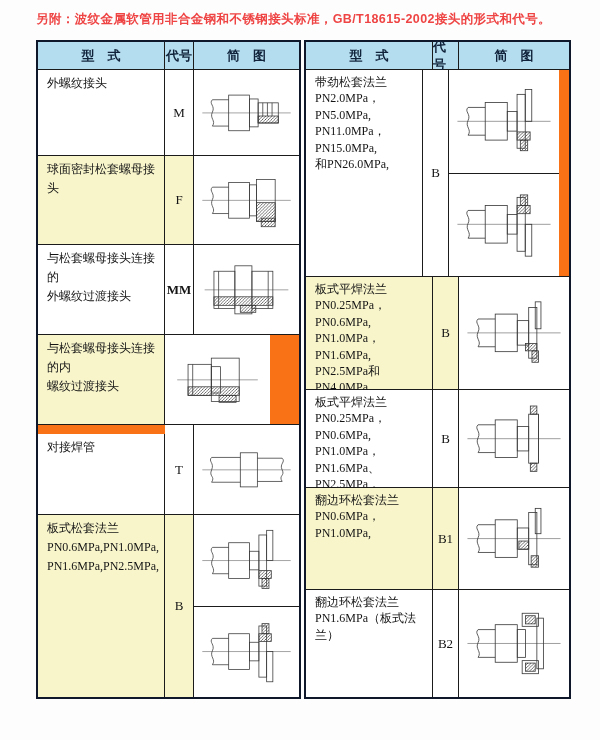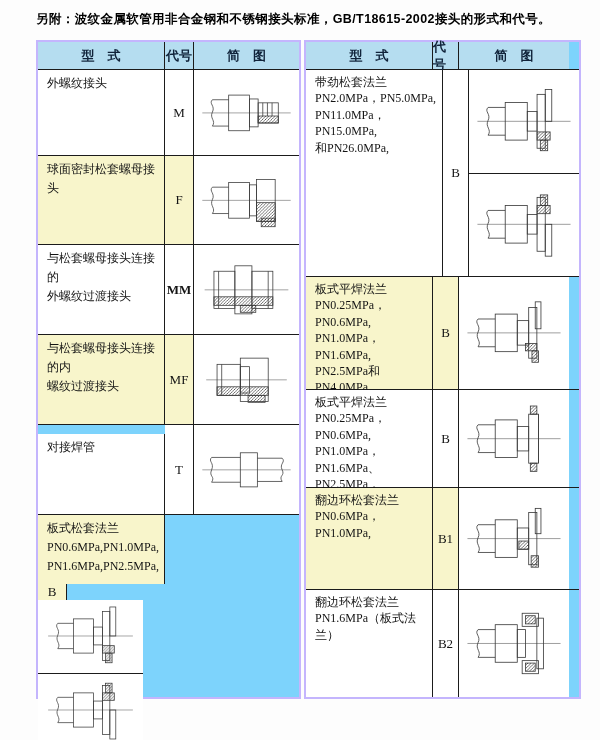--- a/index.html
+++ b/index.html
@@ -9,27 +9,27 @@
     width: 600px; height: 740px;
     background: #fdfdfd;
     font-family: "Liberation Serif", "DejaVu Serif", serif;
     color: #141414;
     overflow: hidden;
   }
   .title {
     position: absolute; left: 36px; top: 11px;
     font-size: 12.5px; font-weight: bold;
     font-family: "Liberation Sans", "DejaVu Sans", sans-serif;
-    letter-spacing: 0.4px; color: #000000;
+    letter-spacing: 0.4px; color: #ef4444;
   }
   .tables {
     position: absolute; left: 36px; top: 40px;
     display: flex; gap: 3px; align-items: flex-start;
   }
-  .tbl { border: 2px solid #c4b5fd; background: #7dd3fc; }
+  .tbl { border: 2px solid #0f172a; background: #f97316; }
   .row { display: flex; border-bottom: 1px solid #1b1b1b; }
   .row:last-child { border-bottom: none; }
   .cell { border-right: 1px solid #1b1b1b; background:#fff; }
   .cell:last-child { border-right: none; }
   .hdr { height: 28px; }
   .hdr .cell {
     background: var(--blue, #b5ddf0);
     font-family: "Liberation Sans", "DejaVu Sans", sans-serif;
     font-weight: bold; font-size: 13px; color:#10233a;
     display: flex; align-items: center; justify-content: center;
@@ -149,21 +149,20 @@
                 </g>
               </svg>
             </div>
           </div>
         </div>
         <div class="row" style="height: 90px;">
           <div class="cell type-cell hl" style="width: 127px;">
             <div>与松套螺母接头连接的内</div>
             <div>螺纹过渡接头</div>
           </div>
-          <div class="cell code-cell hl" style="width: 29px;">MF</div>
           <div class="cell diagram-cell" style="width: 105px;">
             <div class="dsub">
               <svg viewBox="0 0 120 86" preserveAspectRatio="xMidYMid meet">
                 <defs>
                   <pattern id="h4" width="4" height="4" patternUnits="userSpaceOnUse">
                     <path d="M0,4L4,0" stroke="#3a3a3a" stroke-width="0.9"></path>
                   </pattern>
                 </defs>
                 <g stroke="#3a3a3a" stroke-width="1" fill="none">
                   <line x1="8" y1="43" x2="112" y2="43" stroke-width="0.6"></line>
@@ -198,21 +197,21 @@
                   <line x1="15" y1="59" x2="52" y2="59"></line>
                   <rect x="52" y="21" width="22" height="44"></rect>
                   <line x1="74" y1="28" x2="106" y2="28"></line>
                   <line x1="74" y1="58" x2="106" y2="58"></line>
                   <path d="M106,28 c5,5 -4,7 0,15 c4,8 -5,7 0,15"></path>
                 </g>
               </svg>
             </div>
           </div>
         </div>
-        <div class="row" style="height: 182px; flex-direction: column;">
+        <div class="row" style="height: 182px;">
           <div class="cell type-cell hl" style="width: 127px;">
             <div>板式松套法兰</div>
             <div>PN0.6MPa,PN1.0MPa,</div>
             <div>PN1.6MPa,PN2.5MPa,</div>
           </div>
           <div class="cell code-cell hl" style="width: 29px;">B</div>
           <div class="cell diagram-cell" style="width: 105px;">
             <div class="dsub">
               <svg viewBox="0 0 120 86" preserveAspectRatio="xMidYMid meet">
                 <defs>
@@ -258,21 +257,21 @@
           </div>
         </div>
       </div>
     <div class="tbl right">
         <div class="row hdr">
           <div class="cell" style="width: 127px;">型　式</div>
           <div class="cell" style="width: 26px;">代号</div>
           <div class="cell" style="width: 110px;">简　图</div>
         </div>
         <div class="row" style="height: 207px;">
-          <div class="cell type-cell" style="width: 137px;">
+          <div class="cell type-cell" style="width: 117px;">
             <div>带劲松套法兰</div>
             <div>PN2.0MPa，PN5.0MPa,</div>
             <div>PN11.0MPa，PN15.0MPa,</div>
             <div>和PN26.0MPa,</div>
           </div>
           <div class="cell code-cell" style="width: 26px;">B</div>
           <div class="cell diagram-cell" style="width: 110px;">
             <div class="dsub">
               <svg viewBox="0 0 120 86" preserveAspectRatio="xMidYMid meet">
                 <defs>

